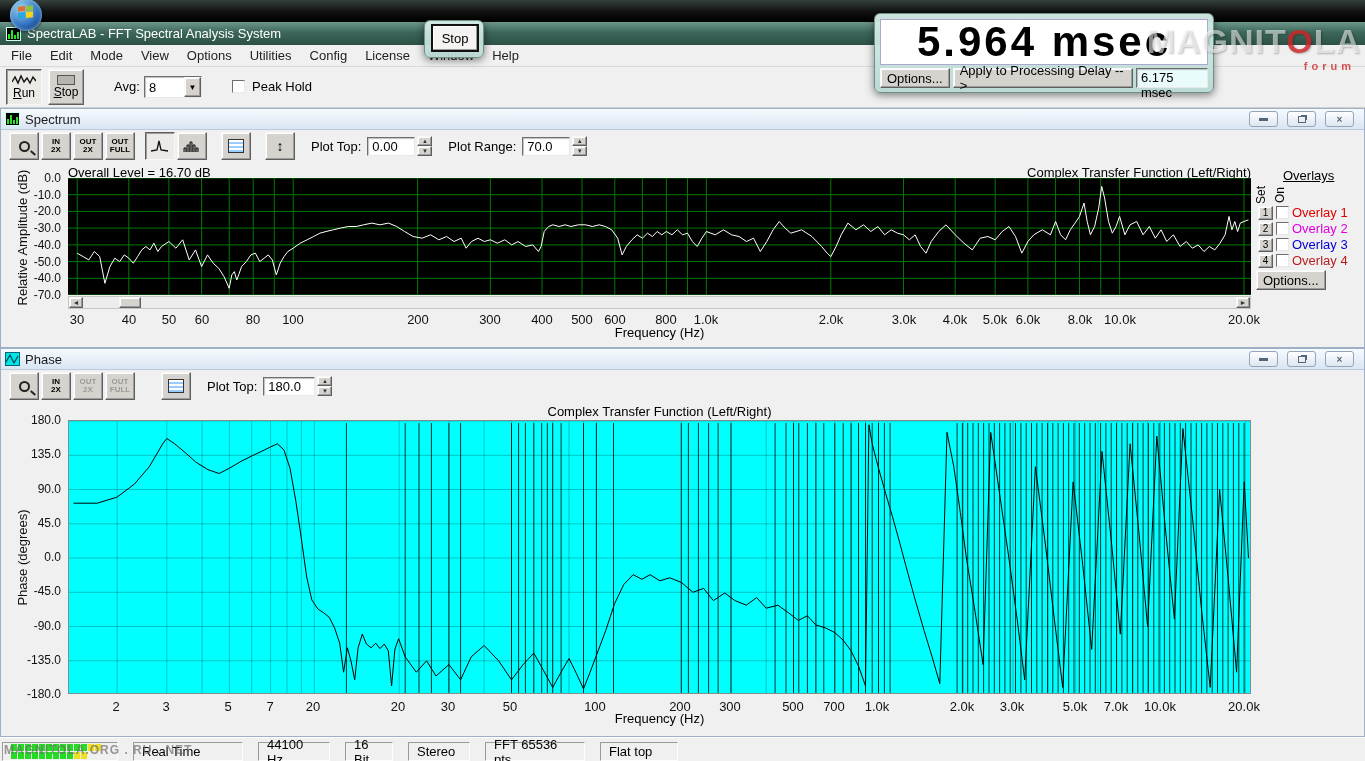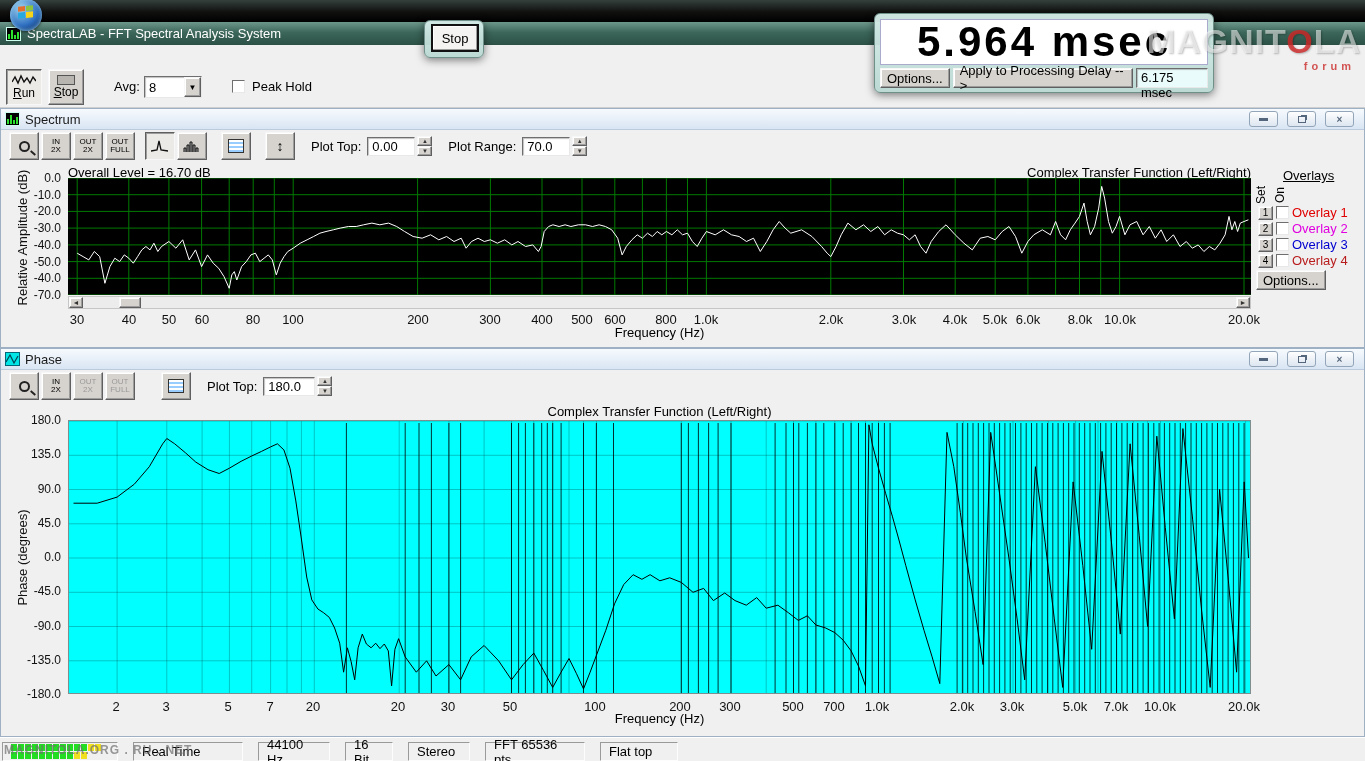--- a/index.html
+++ b/index.html
@@ -42,21 +42,21 @@
 .combo .drop{width:17px;height:20px;font-size:8px;display:flex;align-items:center;justify-content:center}
 
 .panel{background:#f0f0f0;border:1px solid #9eb0c4}
 .caption{height:21px;background:linear-gradient(#f6fafd,#d9e5f3);border-bottom:1px solid #bccade;display:flex;align-items:center;padding-left:4px;gap:5px;color:#1b1b1b}
 .winbtns{position:absolute;right:10px;top:2px;display:flex;gap:9px}
 .winbtn{width:29px;height:16px;border:1px solid #93a5b9;border-radius:3px;background:linear-gradient(#fefefe,#dde6f0);display:flex;align-items:center;justify-content:center;color:#54667c;font-size:10px;font-weight:bold}
 .dash{width:9px;height:3px;background:#54667c}
 .rest{width:8px;height:7px;border:1px solid #54667c;box-shadow:2px -2px 0 -1px #54667c}
 .ptool{display:flex;align-items:center;gap:2px;padding:2px 0 0 8px}
 .tbtn{width:30px;height:28px;display:flex;flex-direction:column;align-items:center;justify-content:center;line-height:1}
-.tbtn .t8{font-size:8px;font-weight:normal}
+.tbtn .t8{font-size:8px;font-weight:bold}
 .mag{width:11px;height:11px;border:2px solid #222;border-radius:50%;position:relative}
 .mag:after{content:"";position:absolute;left:9px;top:9px;width:6px;height:2px;background:#222;transform:rotate(40deg)}
 .cfgico{width:16px;height:14px;border:1px solid #333;background:repeating-linear-gradient(#fff 0 2px,#9cf 2px 4px)}
 .gap6{width:6px}.gap10{width:10px}
 
 .xtick{position:absolute;top:1px;width:40px;text-align:center;font-size:13px;color:#111;white-space:nowrap}
 .ytick{position:absolute;right:3px;font-size:12px;color:#111;white-space:nowrap}
 .axis-rot{position:absolute;width:200px;text-align:center;transform:rotate(-90deg);font-size:13px;color:#111}
 .scroll{background:#ececec;border:1px solid #c6c6c6;display:block}
 .sbtn{position:absolute;top:0;width:14px;height:100%;font-size:7px;display:flex;align-items:center;justify-content:center;color:#333}
@@ -135,20 +135,32 @@
   </div>
 
   <div class="abs titlebar">
     <span class="appicon">
         <i style="height:5px"></i>
         <i style="height:9px"></i>
         <i style="height:4px"></i>
         <i style="height:7px"></i>
       </span>
     <span>SpectraLAB - FFT Spectral Analysis System</span>
+  </div>
+  <div class="abs menubar">
+    <span class="menu-item">File</span>
+    <span class="menu-item">Edit</span>
+    <span class="menu-item">Mode</span>
+    <span class="menu-item">View</span>
+    <span class="menu-item">Options</span>
+    <span class="menu-item">Utilities</span>
+    <span class="menu-item">Config</span>
+    <span class="menu-item">License</span>
+    <span class="menu-item">Window</span>
+    <span class="menu-item">Help</span>
   </div>
   <div class="abs toolbar">
     <div class="abs b3 pressed runstop" style="left:6px;top:2px">
       <svg class="wave" viewBox="0 0 24 12">
           <polyline points="0,8 3,3 6,9 9,2 12,8 15,4 18,9 21,3 24,7" fill="none" stroke="#111" stroke-width="1.4"></polyline>
         </svg>
       <span><u>R</u>un</span>
     </div>
     <div class="abs b3 runstop" style="left:48px;top:2px">
       <span class="stopsq"></span>

